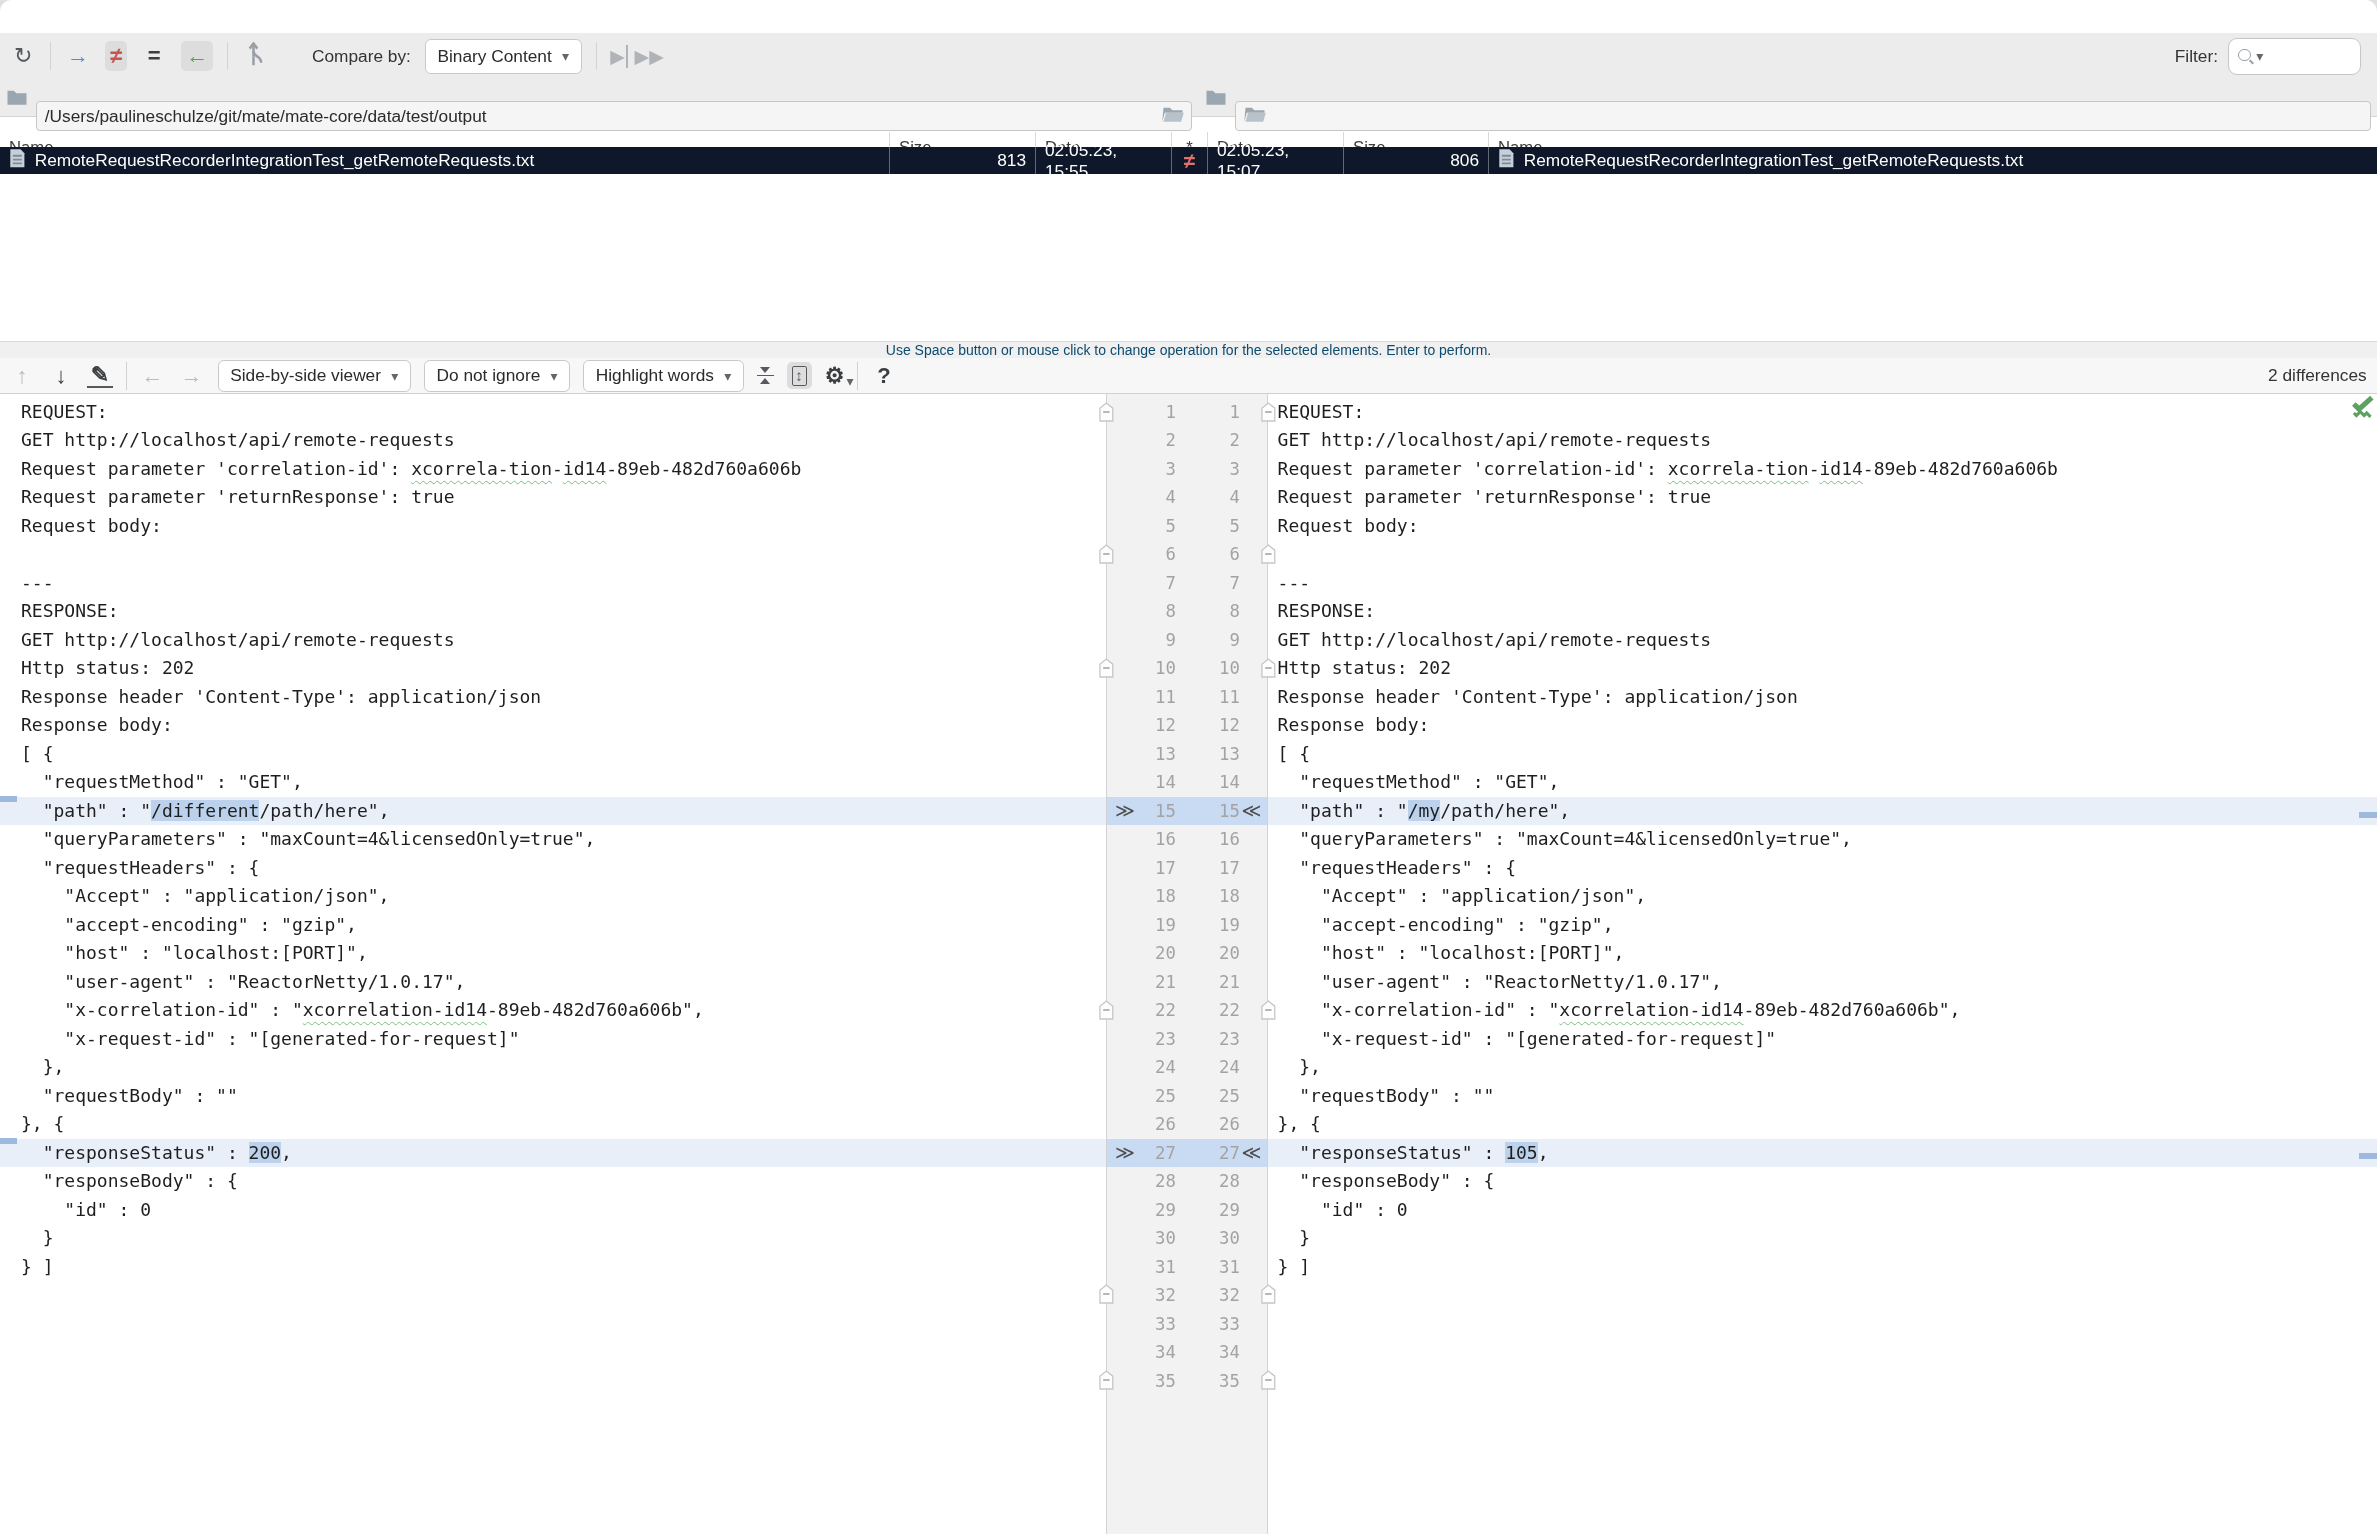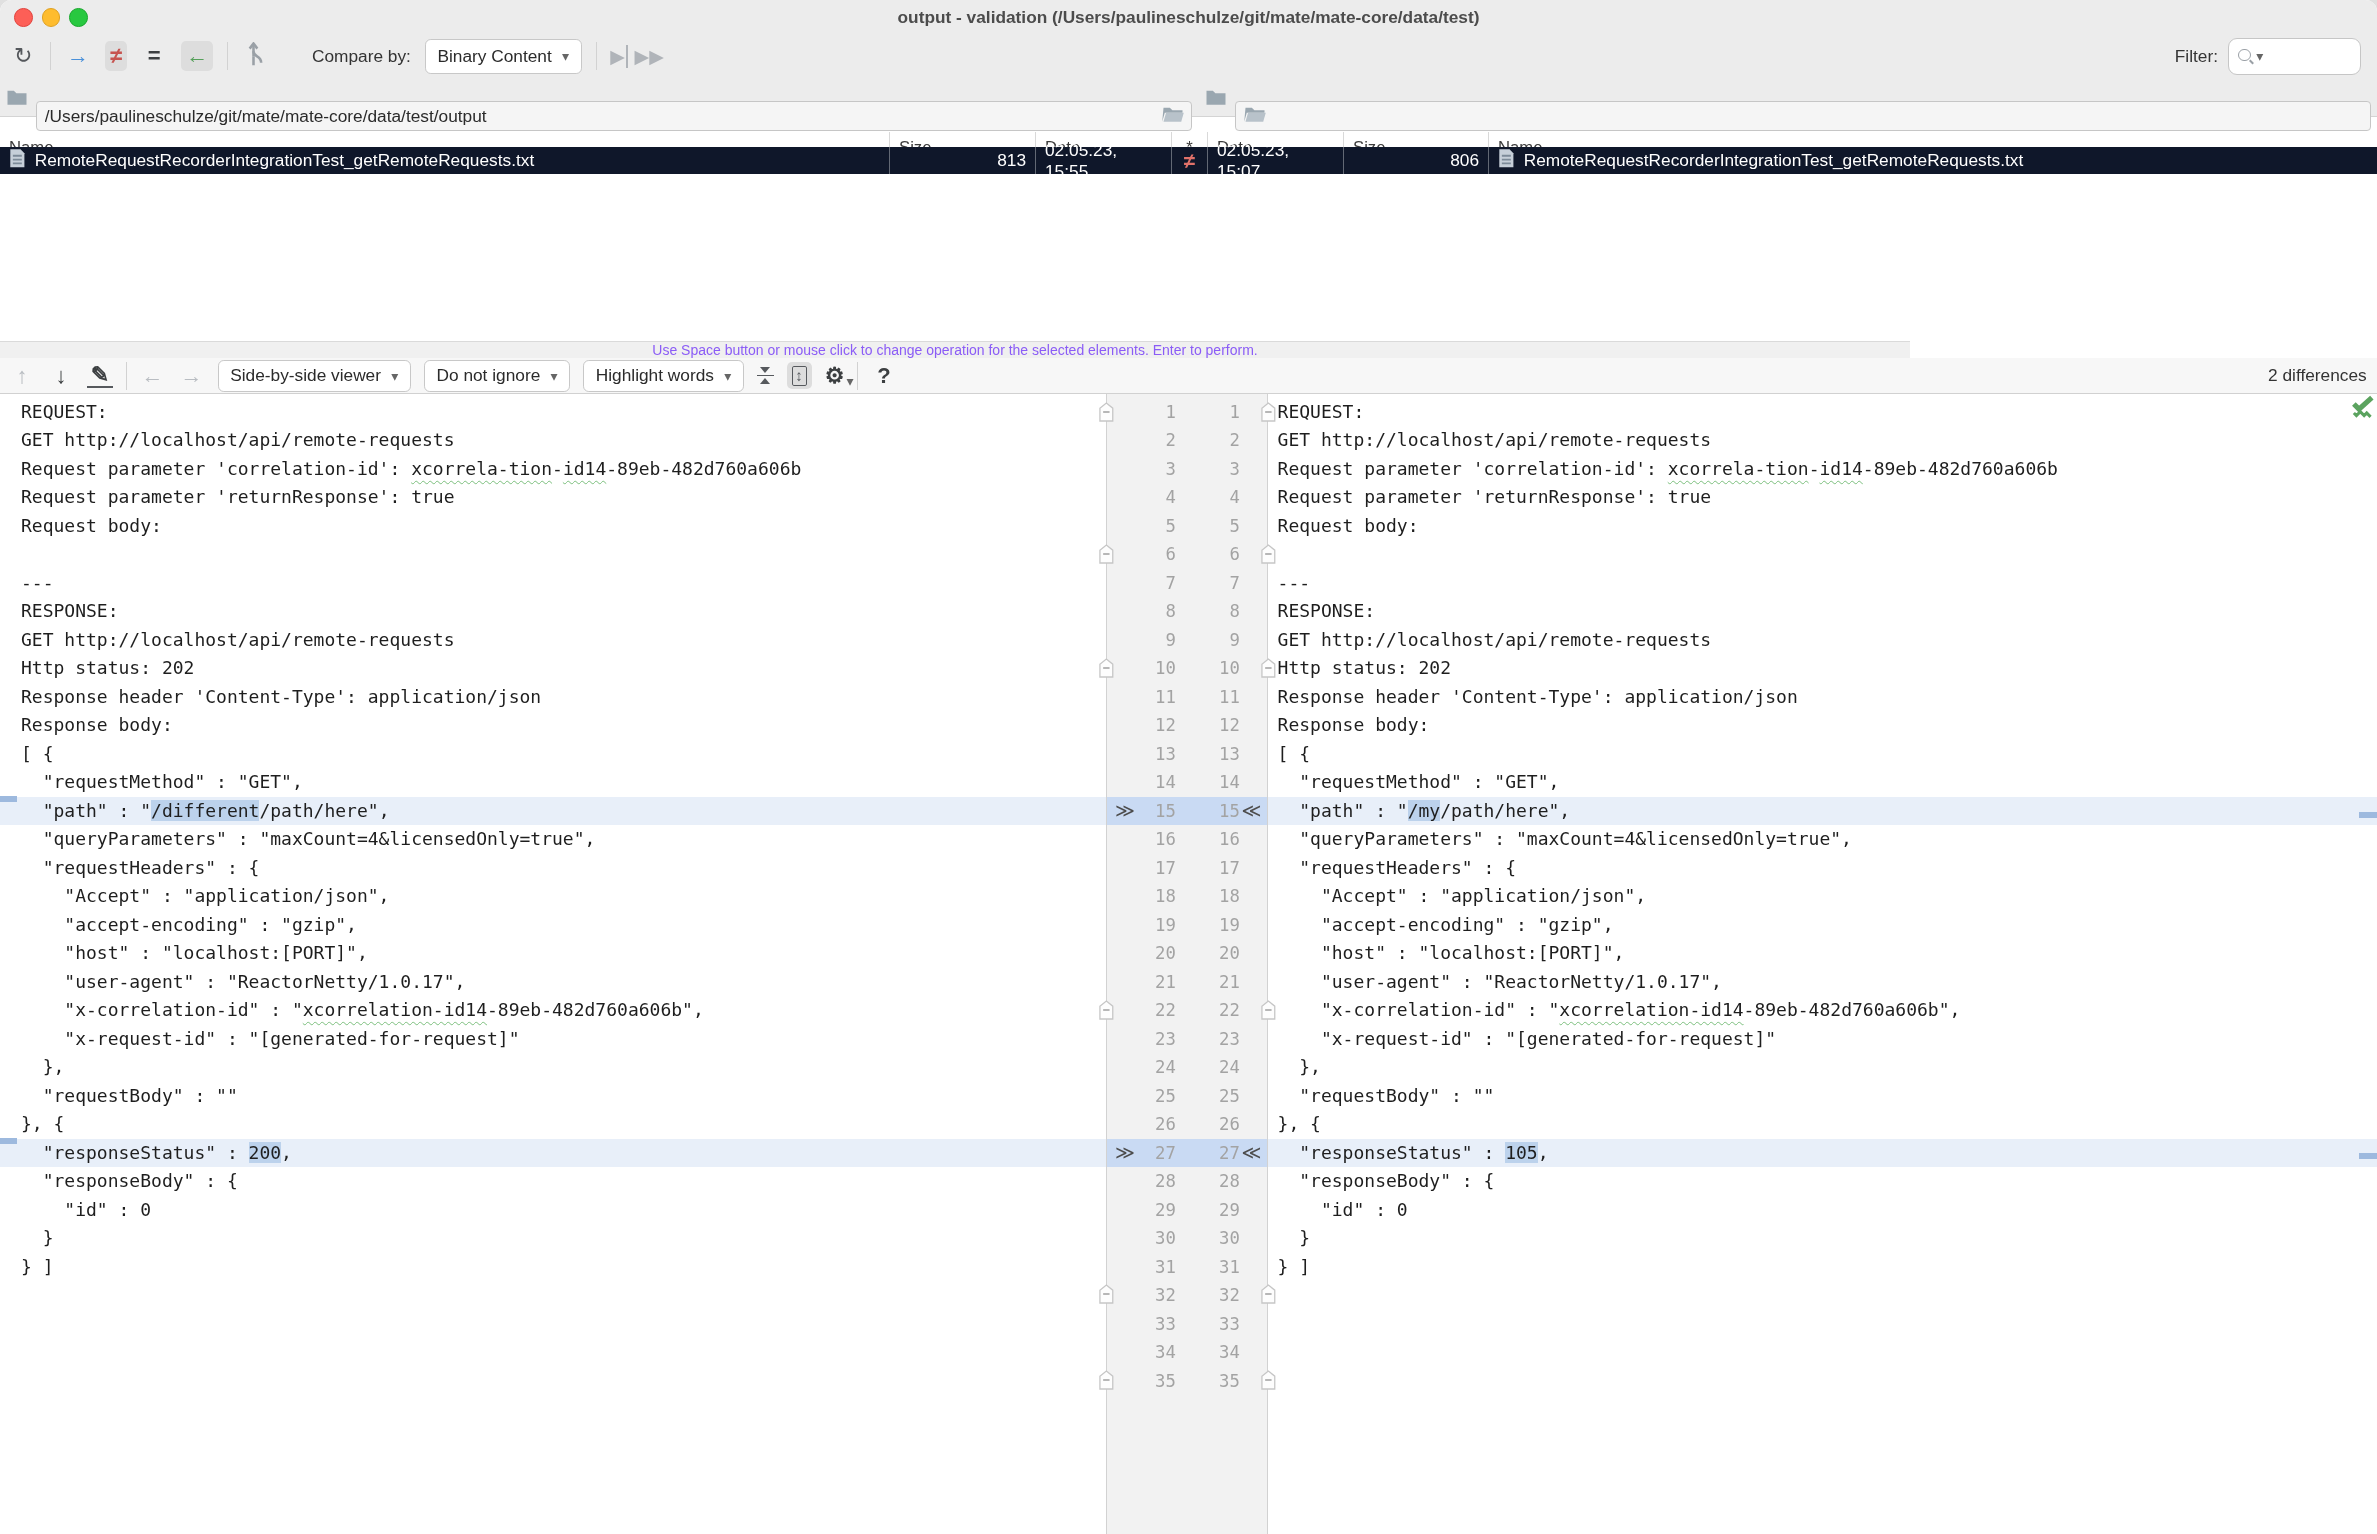--- a/index.html
+++ b/index.html
@@ -59,23 +59,23 @@
   .thead .cell:last-child{border-right:none;}
   .thead .cell.star{justify-content:center;padding:0;}
   .frow{position:absolute;left:0;top:147px;width:2377px;height:27px;background:#0f172a;color:#ffffff;}
   .frow .cell{font-size:17.3px;display:flex;align-items:center;padding:0 9px;height:27px;border-right:0.6px solid rgba(255,255,255,0.35);}
   .frow .cell:last-child{border-right:none;}
   .frow .cell.num{justify-content:flex-end;}
   .frow .cell.star{justify-content:center;padding:0;color:#e2726a;font-weight:bold;font-size:20.6px;}
   .frow .fname{display:flex;align-items:center;gap:9px;white-space:nowrap;overflow:hidden;}
 
   
-  .hintbar{position:absolute;left:0;top:341px;width:1910px;height:16.7px;background:#f0f0f0;
+  .hintbar{position:absolute;left:0;top:341px;width:2377px;height:16.7px;background:#f0f0f0;
     border-top:0.6px solid #dadada;border-bottom:0.6px solid #dadada;display:flex;align-items:center;justify-content:center;
-    font-size:14px;color:#8b5cf6;}
+    font-size:14px;color:#0c4a6e;}
   .diffbar{position:absolute;left:0;top:358px;width:2377px;height:36px;background:#f7f7f7;border-bottom:0.6px solid #d1d1d1;
     display:flex;align-items:center;gap:13px;padding-left:9px;box-sizing:border-box;}
   .diffbar .dropdown{height:30px;}
   .collapse-ic{display:flex;flex-direction:column;align-items:center;gap:1.3px;}
   .collapse-ic .t{width:0;height:0;border-left:5.1px solid transparent;border-right:5.1px solid transparent;}
   .collapse-ic .t.down{border-top:6.4px solid #56595d;}
   .collapse-ic .t.up{border-bottom:6.4px solid #56595d;}
   .collapse-ic .bar{width:16.7px;height:1.9px;background:#56595d;}
   .colfit{border:1.9px solid #56595d;border-radius:1.9px;width:13px;height:18px;display:flex;align-items:center;justify-content:center;
     font-size:15.4px;color:#56595d;}
@@ -105,28 +105,20 @@
   .gutter-row .num.n2{width:64px;}
   .fold-anchor{position:absolute;width:16.7px;height:22px;}
   .edgemark{position:absolute;height:6.4px;background:#9db9de;}
   .greencheck{position:absolute;left:2350px;top:1.3px;}
 </style>
 </head>
 <body>
 
 <div class="window">
 
-  <div class="titlebar">
-    <div class="lights">
-      <span class="light red"></span>
-      <span class="light yellow"></span>
-      <span class="light green"></span>
-    </div>
-    <div class="wtitle">output - validation (/Users/paulineschulze/git/mate/mate-core/data/test)</div>
-  </div>
 
   <div class="toolbar">
     <div class="tb-left">
       <span class="icon">↻</span>
       <span class="sep"></span>
       <span class="icon blue">→</span>
       <span class="togglebg"><span class="icon red">≠</span></span>
       <span class="icon dark">=</span>
       <span class="togglebg"><span class="icon green">←</span></span>
       <span class="sep"></span>

